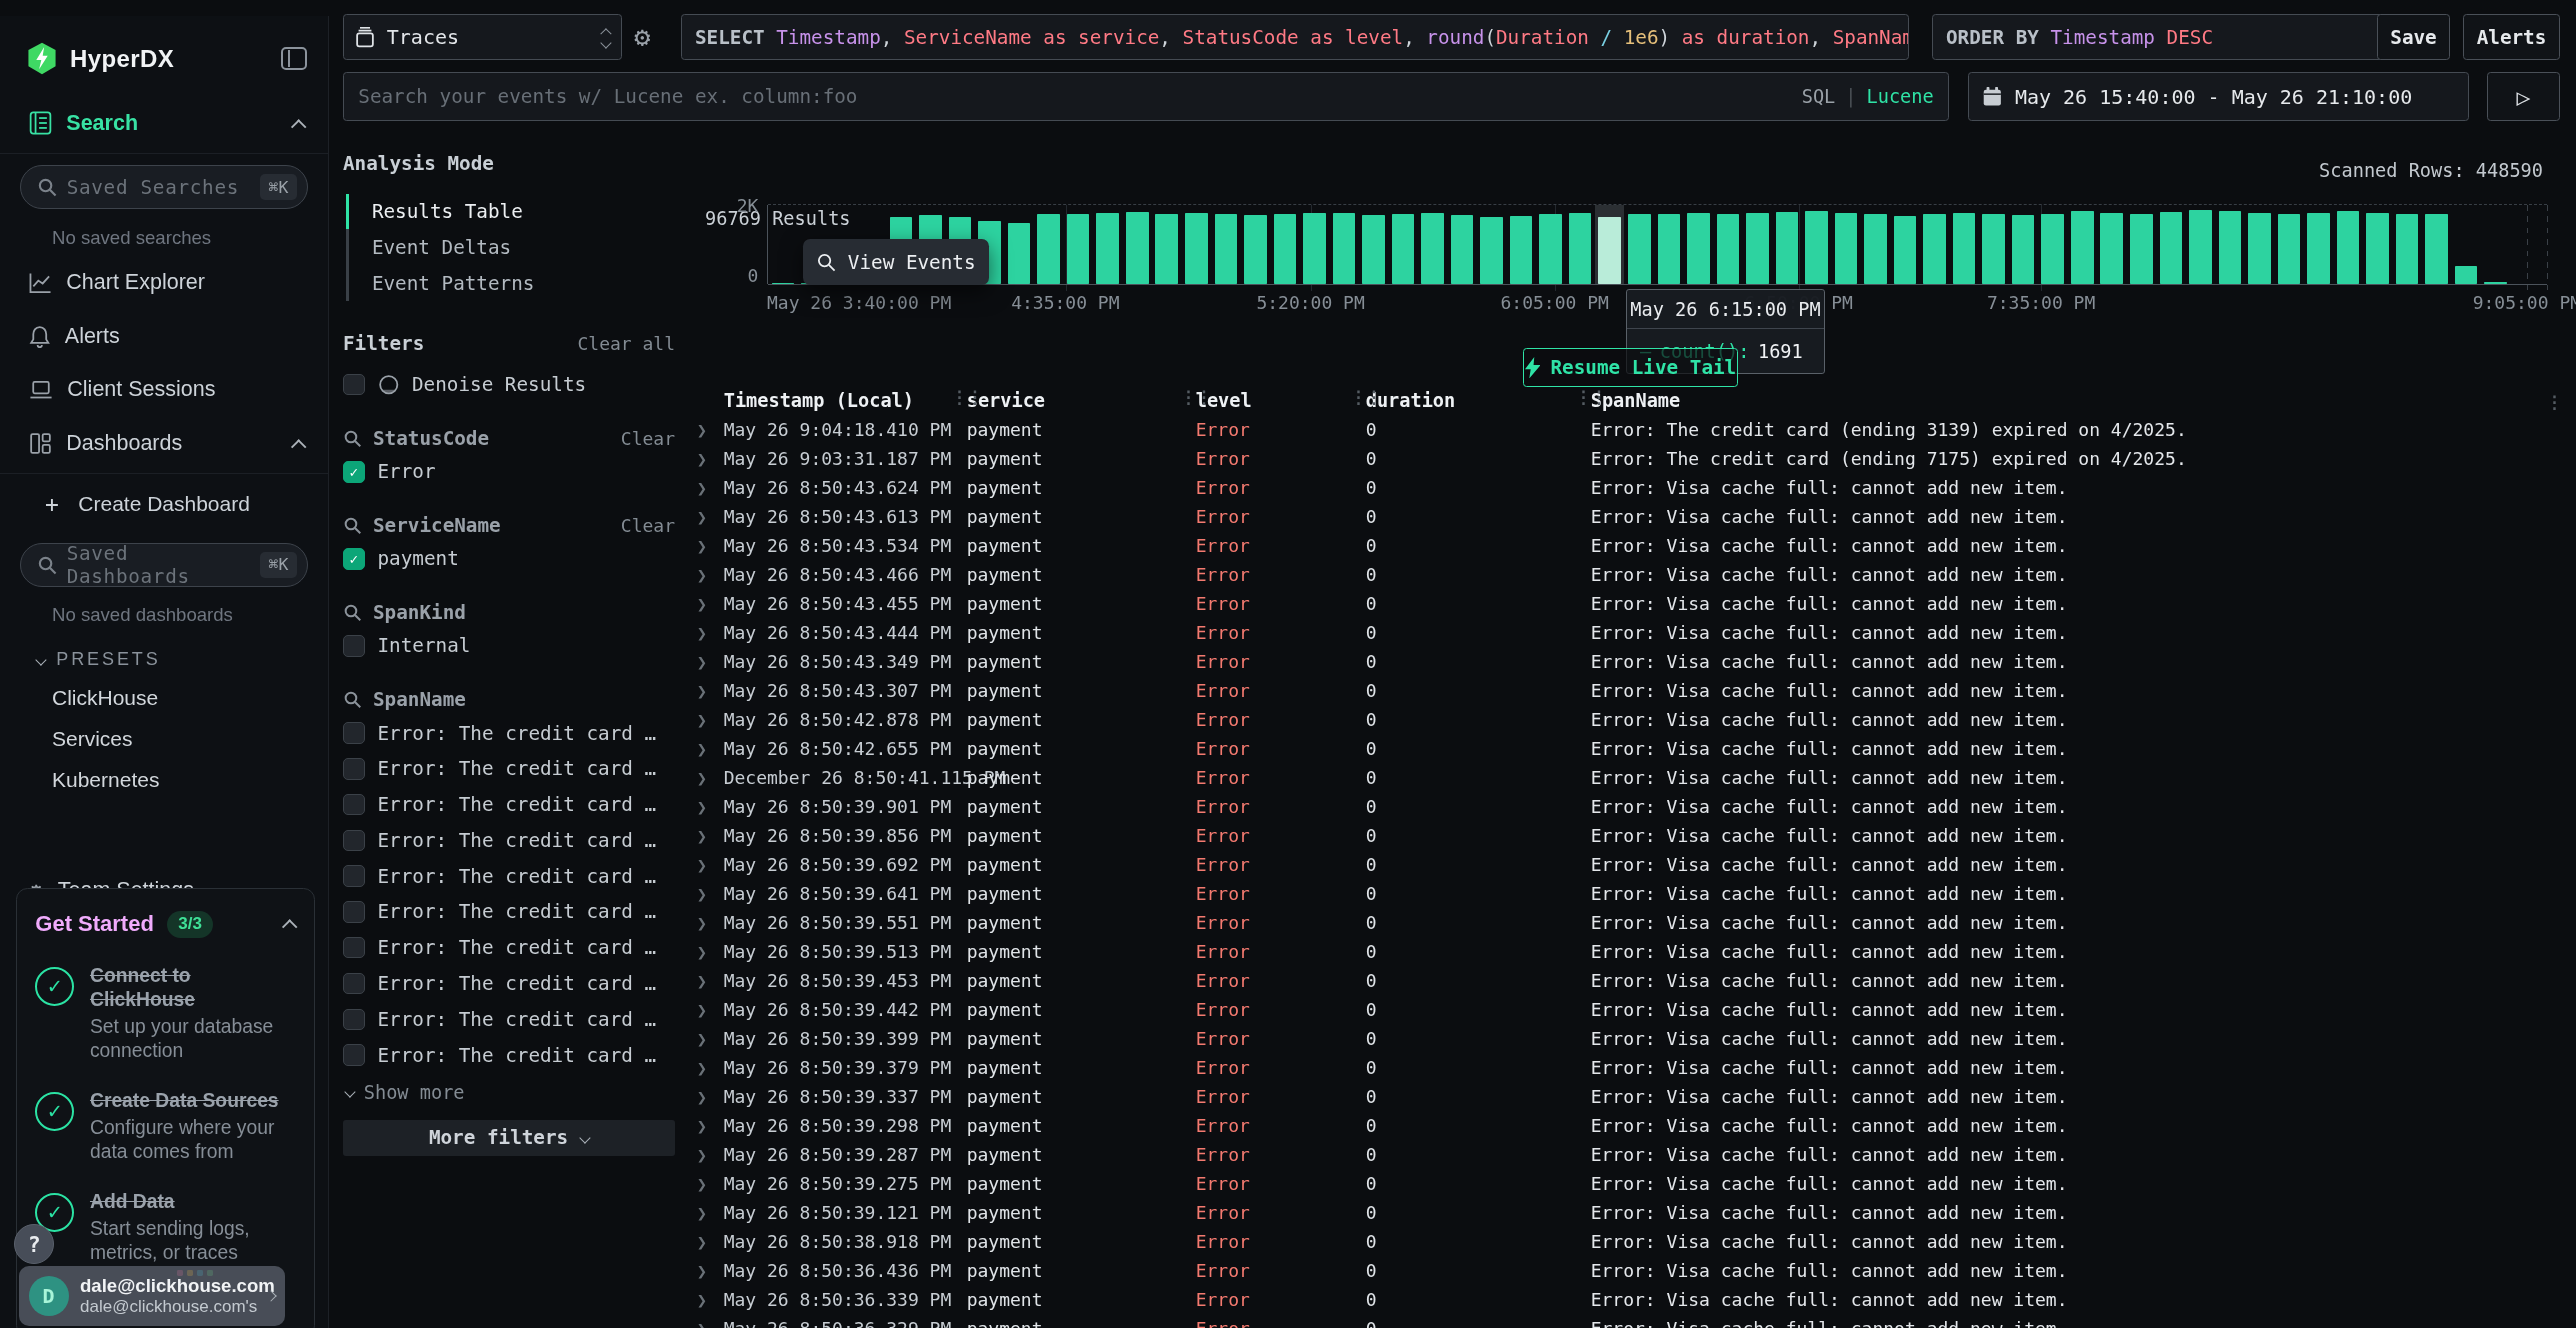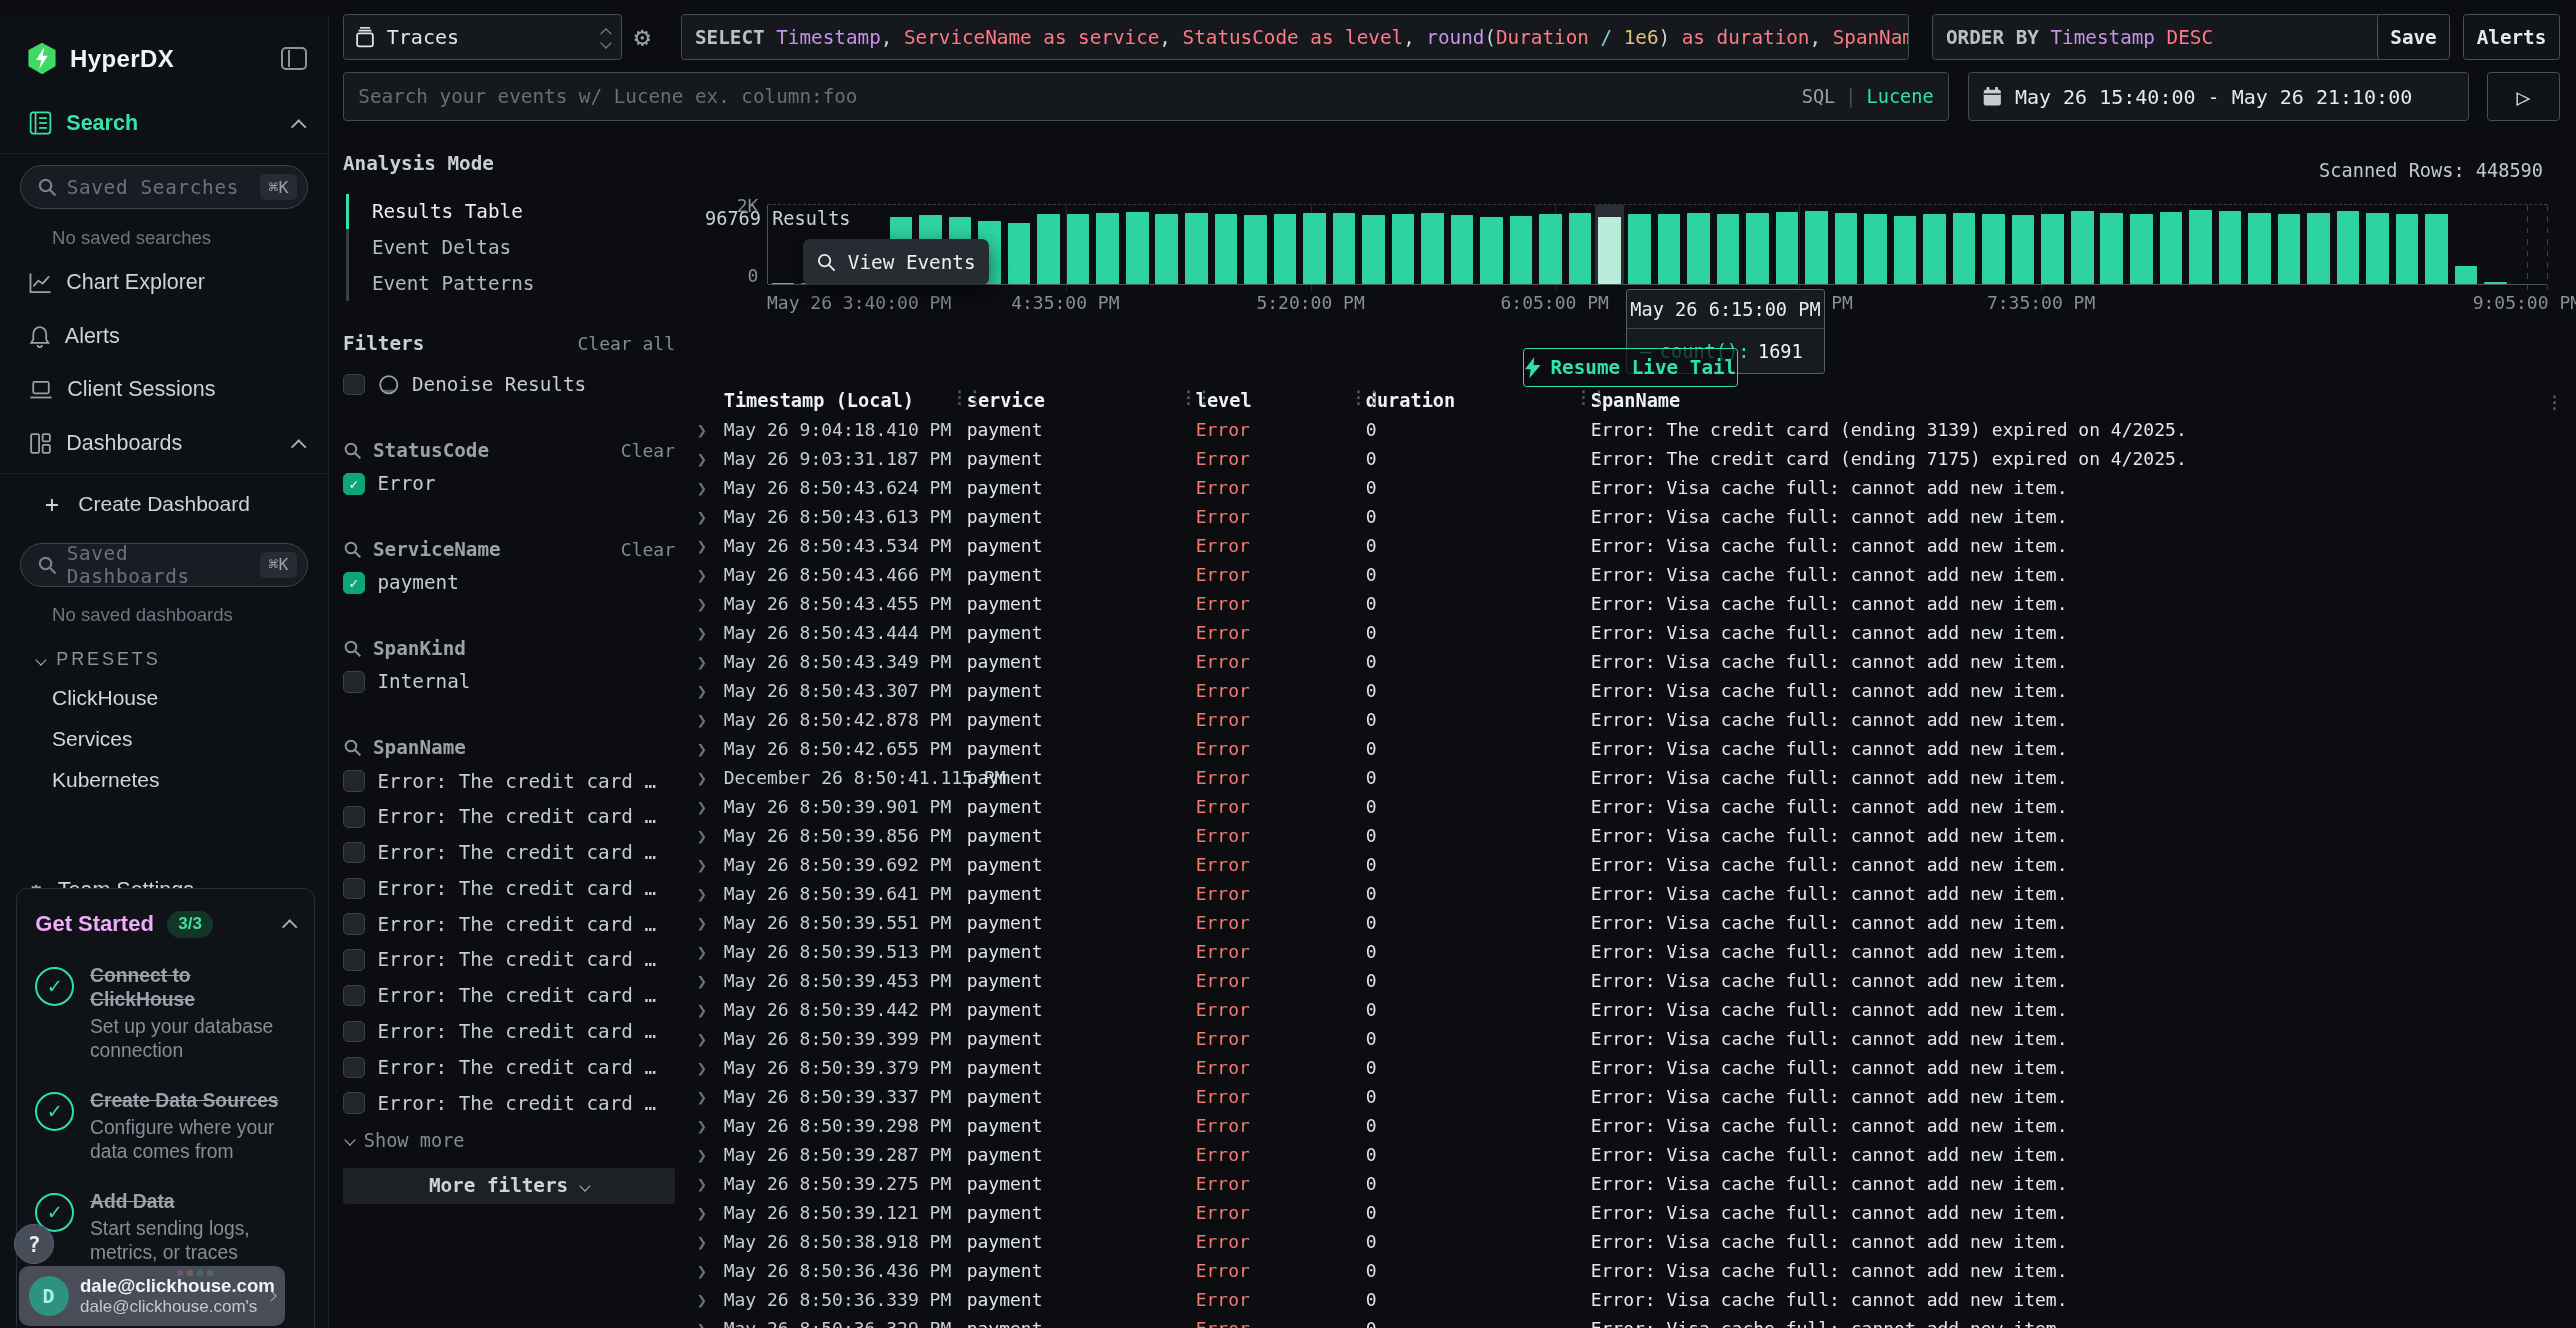--- a/index.html
+++ b/index.html
@@ -85,21 +85,21 @@
   #mode-list { margin:18.6px 0 0 2.9px; list-style:none; }
   #mode-list li { position:relative; padding:6.4px 0 6.4px 26px; font-size:19.3px; color:#b3bac1; }
   #mode-list li::before { content:""; position:absolute; left:0; top:0; bottom:0; width:3.6px; background:#3a4047; }
   #mode-list li.active { color:#eceff2; }
   #mode-list li.active::before { background:#2fe3a6; }
   .filters-head { display:flex; align-items:center; margin-top:31.5px; }
   .clear-link { margin-left:auto; color:#838b93; font-size:18px; }
   .chk-row { display:flex; align-items:center; gap:13px; padding:6.4px 0; font-size:19.3px; color:#c6ccd2; }
   .cb { flex:none; width:21.5px; height:21.5px; border-radius:5px; background:#22262c; border:1.4px solid #3b4148; display:flex; align-items:center; justify-content:center; color:transparent; font-size:14.3px; font-weight:bold; }
   .cb.on { background:#0ca678; border-color:#0ca678; color:#fff; }
-  .fgroup { margin-top:36px; }
+  .fgroup { margin-top:24px; }
   .fgroup-head { display:flex; align-items:center; gap:11.4px; }
   .fgroup-name { font-weight:bold; font-size:19.3px; color:#9aa1a9; }
   .fgroup-body { margin-top:4.3px; }
   .show-more { display:flex; align-items:center; gap:10px; color:#848c94; font-size:18.6px; padding:8.6px 0 0 2.9px; }
   .more-filters { margin-top:17px; height:36px; background:#1d2126; border-radius:2.9px; display:flex; align-items:center; justify-content:center; gap:13px; font-weight:bold; font-size:19.3px; color:#cfd4da; }
 
   
   #results-count { position:absolute; left:705px; top:160px; font-size:18.6px; color:#cbd1d7;margin-top:48px; }
   #scanned-rows { position:absolute; right:33px; top:160px; font-size:18.6px; color:#c3c9cf; }
 

